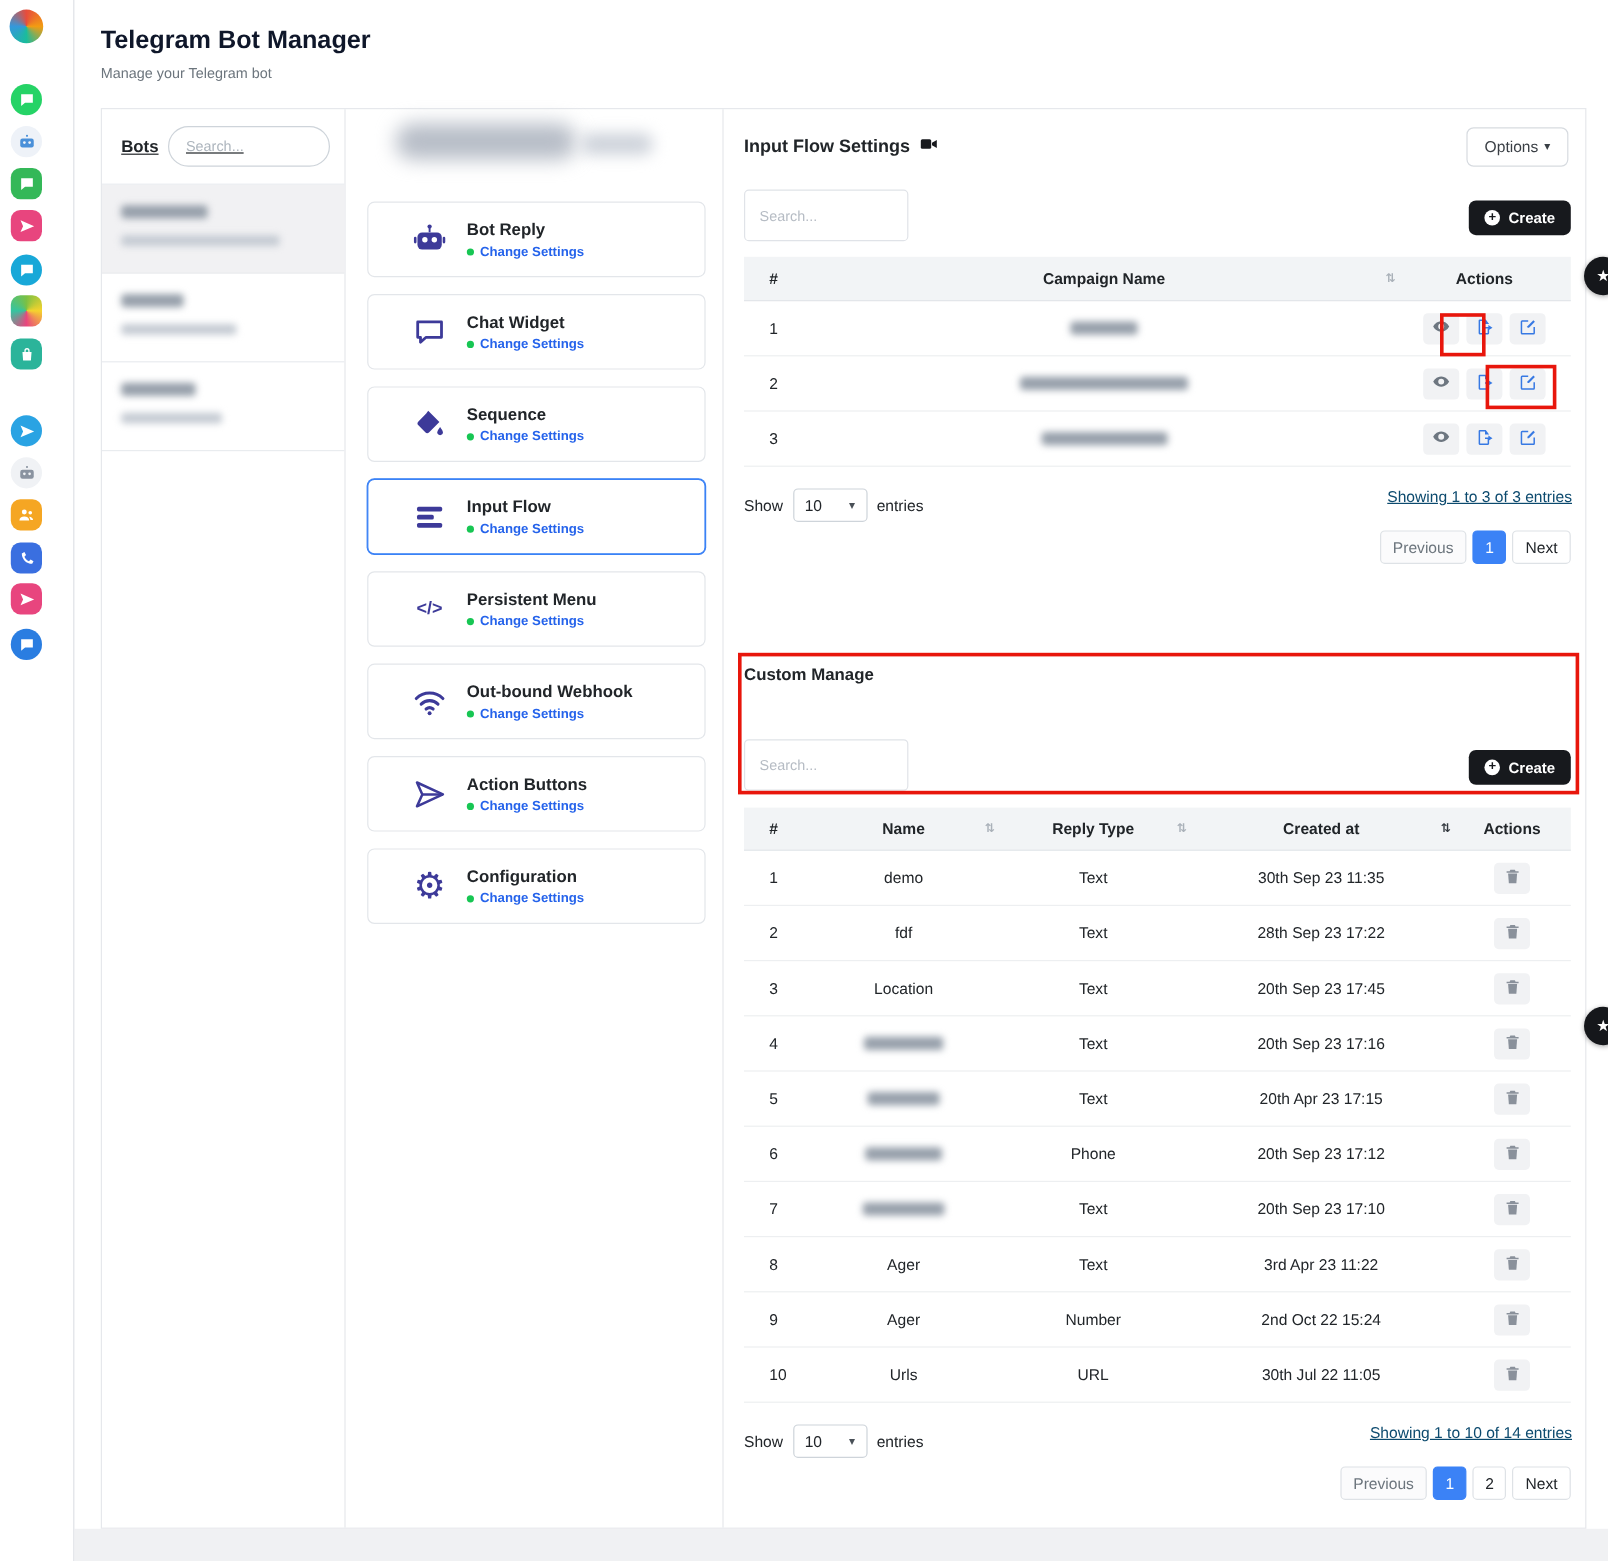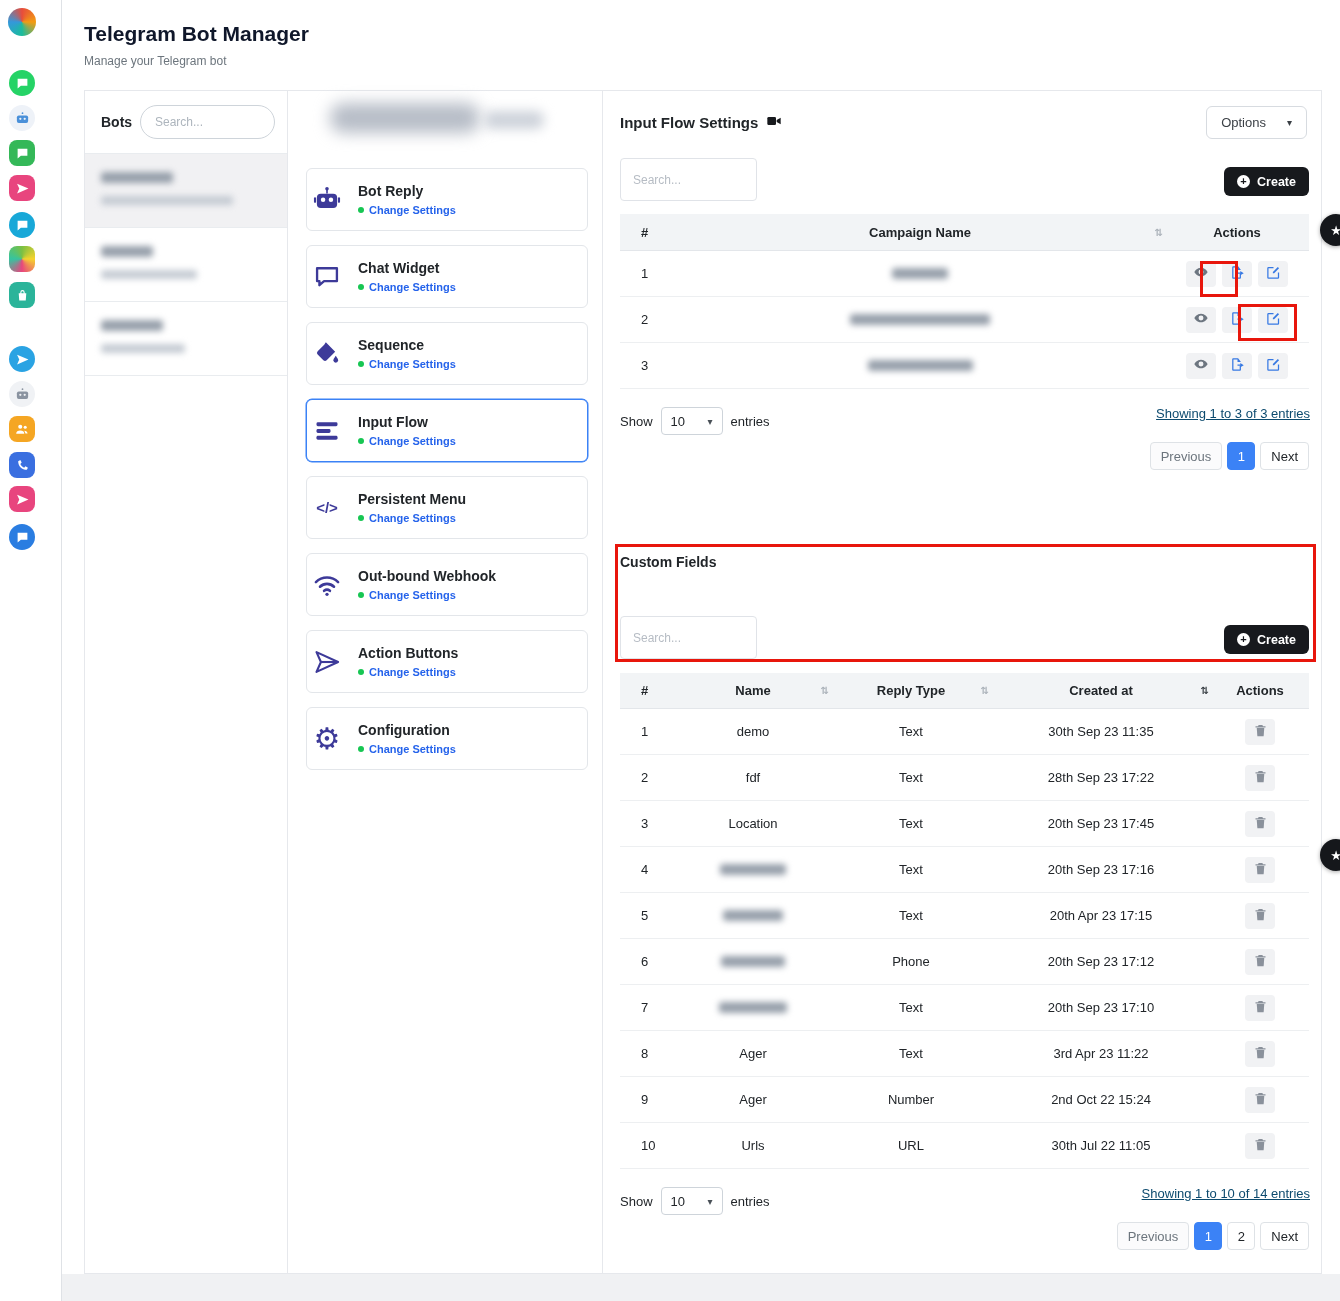--- a/index.html
+++ b/index.html
@@ -13,52 +13,52 @@
   .rail-ic.circ { border-radius:50%; }
   .logo-swirl { background:conic-gradient(#e74c3c,#f39c12,#1abc9c,#3498db,#e74c3c); border-radius:50%; width:28px; height:28px; left:8px; }
 
   
   .page-head { position:absolute; left:84px; top:22px; }
   .page-title { font-size:21px; font-weight:700; color:#0f172a; }
   .page-sub { font-size:12px; color:#6c757d; margin-top:8px; }
 
   
   .main-card { position:absolute; left:84px; top:90px; width:1238px; height:1184px; background:#fff; border:1px solid #e6e8ec; }
-  .panel-bots { position:absolute; left:0; top:0; width:203px; height:100%; border-right:1px solid #e6e8ec; }
+  .panel-bots { position:absolute; left:0; top:0; width:203px; height:100%; border-right:1px solid #e6e8ec;text-decoration:underline; }
   .panel-mid  { position:absolute; left:203px; top:0; width:315px; height:100%; border-right:1px solid #e6e8ec; }
   .panel-right{ position:absolute; left:518px; top:0; width:720px; height:100%; }
 
   
   .bots-head { display:flex; align-items:center; justify-content:space-between; padding:14px 12px 14px 16px; border-bottom:1px solid #e9ecef; }
   .bots-title { font-size:14px; font-weight:700; }
   .bots-search { width:135px; height:34px; border:1px solid #ced4da; border-radius:17px; padding:0 14px; font-size:12px; color:#495057; outline:none; }
   .bots-search::placeholder { color:#adb5bd; }
   .bot-item { height:74px; padding:15px 16px; border-bottom:1px solid #e9ecef; cursor:pointer; }
   .bot-item.sel { background:#f1f1f3; }
 
   .blur { display:inline-block; background:#97a0ab; filter:blur(3px); border-radius:3px; }
   .blur.lite { background:#c5cbd3; }
 
   
   .mid-blob1 { position:absolute; left:42px; top:12px; width:150px; height:30px; background:#b7bdc7; border-radius:14px; filter:blur(8px); }
   .mid-blob2 { position:absolute; left:196px; top:20px; width:60px; height:18px; background:#cdd2da; border-radius:8px; filter:blur(6px); }
   .cards { position:absolute; left:18px; top:77px; width:282px; }
-  .scard { display:flex; align-items:center; gap:12px; height:63px; border:1px solid #e3e6ea; border-radius:6px; padding:0 1px; margin-bottom:14px; background:#fff; cursor:pointer; }
+  .scard { display:flex; align-items:center; gap:12px; height:63px; border:1px solid #e3e6ea; border-radius:6px; padding:0 32px; margin-bottom:14px; background:#fff; cursor:pointer; }
   .scard.sel { border-color:#3b82f6; box-shadow:0 0 0 .5px #3b82f6; }
   .scard .icwrap { width:38px; display:flex; align-items:center; justify-content:center; flex:0 0 38px; }
   .scard-title { font-size:14px; font-weight:600; color:#212529; }
   .scard-link { display:flex; align-items:center; gap:5px; margin-top:5px; }
   .gdot { width:6px; height:6px; border-radius:50%; background:#17c653; }
   .scard-link span.txt { font-size:11px; font-weight:700; color:#2563eb; cursor:pointer; }
   .glyph-ic { color:#3d3a99; font-weight:700; }
 
   
   .rp-headrow { position:absolute; left:17px; right:16px; top:14px; height:34px; display:flex; align-items:center; }
   .rp-title { font-size:15px; font-weight:700; display:flex; align-items:center; gap:8px; }
-  .options-btn { margin-left:auto; height:33px; padding:0 14px; background:#fff; border:1px solid #d7dbe0; border-radius:6px; font-size:13px; color:#3a3f45; display:flex; align-items:center; gap:21px; cursor:pointer; }
+  .options-btn { margin-left:auto; height:33px; padding:0 14px; background:#fff; border:1px solid #d7dbe0; border-radius:6px; font-size:13px; color:#3a3f45; display:flex; align-items:center; gap:5px; cursor:pointer; }
   .search-input { position:absolute; left:17px; width:137px; height:43px; border:1px solid #e0e3e8; border-radius:4px; padding:0 12px; font-size:12px; outline:none; }
   .search-input::placeholder { color:#b6bcc4; }
   .create-btn { position:absolute; right:14px; height:29px; padding:0 13px; background:#17191d; color:#fff; border:none; border-radius:6px; font-size:12.5px; font-weight:600; display:flex; align-items:center; gap:7px; cursor:pointer; }
   .plus-circ { width:13px; height:13px; background:#fff; color:#17191d; border-radius:50%; font-size:11px; line-height:13px; text-align:center; font-weight:700; }
 
   
   .tbl { position:absolute; left:17px; width:689px; font-size:13px; }
   .trow { display:grid; align-items:center; border-bottom:1px solid #edeff1; }
   .t1 .trow { grid-template-columns:55px 490px 144px; height:46px; }
   .t1 .thead { height:37px; background:#f2f4f6; font-weight:700; border-bottom:1px solid #e3e6ea; }
@@ -447,21 +447,21 @@
         <span>entries</span>
       </div>
       <div class="summary" style="top:315px">Showing 1 to 3 of 3 entries</div>
 
       <div class="pager" style="top:351px">
         <button class="pg">Previous</button>
         <button class="pg num active">1</button>
         <button class="pg next">Next</button>
       </div>
 
-      <div class="section-title" style="top:463px">Custom Fields</div>
+      <div class="section-title" style="top:463px">Custom Manage</div>
 
       <input class="search-input" style="top: 525px;" placeholder="Search...">
       <button class="create-btn" style="top:534px">
         <span class="plus-circ">+</span>
         <span>Create</span>
       </button>
 
       <div class="tbl t2" style="top:582px">
         <div class="trow thead">
           <div class="cell num">#</div>

